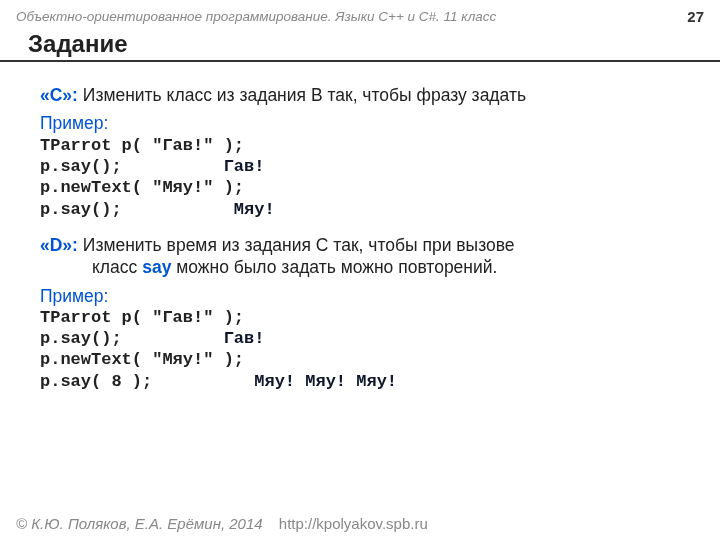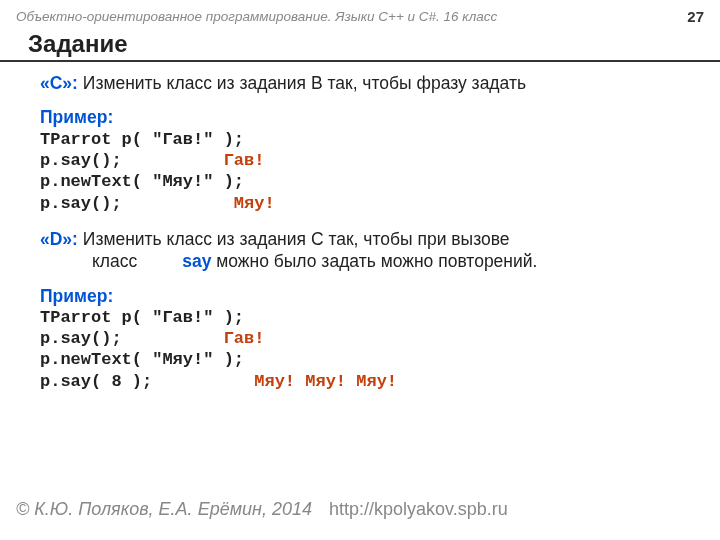--- a/index.html
+++ b/index.html
@@ -26,87 +26,87 @@
     font-weight: bold;
     color: #333;
     font-size: 15px;
   }
   .title {
     font-size: 24px;
     font-weight: bold;
     color: #222;
     padding: 2px 28px 2px 28px;
     border-bottom: 2px solid #333;
-    margin: 0 0 10px 0;
+    margin: 0 0 22px 0;
   }
   .content {
     padding: 0 40px 0 40px;
     font-size: 17.5px;
     line-height: 1.28;
     color: #222;
   }
   .task-label {
     color: #0055d4;
     font-weight: bold;
   }
   .task-text {
     display: inline;
   }
   .indent {
     padding-left: 52px;
     display: block;
   }
   .example-label {
     color: #0055d4;
-    font-weight: bold;
-    margin-top: 12px;
+    font-weight: normal;
+    margin-top: 6px;
   }
   .code {
     font-family: "Courier New", monospace;
     font-weight: bold;
     font-size: 17px;
     white-space: pre;
     line-height: 1.25;
   }
-  .green { color: #c2410c; }
-  .say-method { color: #0055d4; font-weight: bold; margin-left: 40px; }
+  .green { color: #0f172a; }
+  .say-method { color: #0055d4; font-weight: bold; }
   .block { margin-bottom: 14px; }
   .footer {
     position: absolute;
-    bottom: 20px;
+    bottom: 8px;
     left: 16px;
-    font-size: 18px;
+    font-size: 15px;
     color: #888;
     font-style: italic;
   }
   .footer .url { font-style: normal; margin-left: 12px; }
 </style>
 </head>
 <body>
 
 <div class="header">
-  <span>Объектно-ориентированное программирование. Языки C++ и C#. 16 класс</span>
+  <span>Объектно-ориентированное программирование. Языки C++ и C#. 11 класс</span>
   <span class="page-num">27</span>
 </div>
 
 <div class="title">Задание</div>
 
 <div class="content">
 
   <div class="block">
     <span class="task-label">«C»:</span><span class="task-text"> Изменить класс из задания B так, чтобы фразу задать</span>
     <div class="example-label">Пример:</div>
     <div class="code"><span>TParrot p( "Гав!" );</span>
 <span>p.say();          </span><span class="green">Гав!</span>
 <span>p.newText( "Мяу!" );</span>
 <span>p.say();           </span><span class="green">Мяу!</span></div>
   </div>
 
   <div class="block">
-    <span class="task-label">«D»:</span><span class="task-text"> Изменить класс из задания C так, чтобы при вызове</span>
+    <span class="task-label">«D»:</span><span class="task-text"> Изменить время из задания C так, чтобы при вызове</span>
     <span class="indent"><span>класс </span><span class="say-method">say</span><span>  можно было задать можно повторений.</span></span>
     <div class="example-label">Пример:</div>
     <div class="code"><span>TParrot p( "Гав!" );</span>
 <span>p.say();          </span><span class="green">Гав!</span>
 <span>p.newText( "Мяу!" );</span>
 <span>p.say( 8 );          </span><span class="green">Мяу! Мяу! Мяу!</span></div>
   </div>
 
 </div>
 

